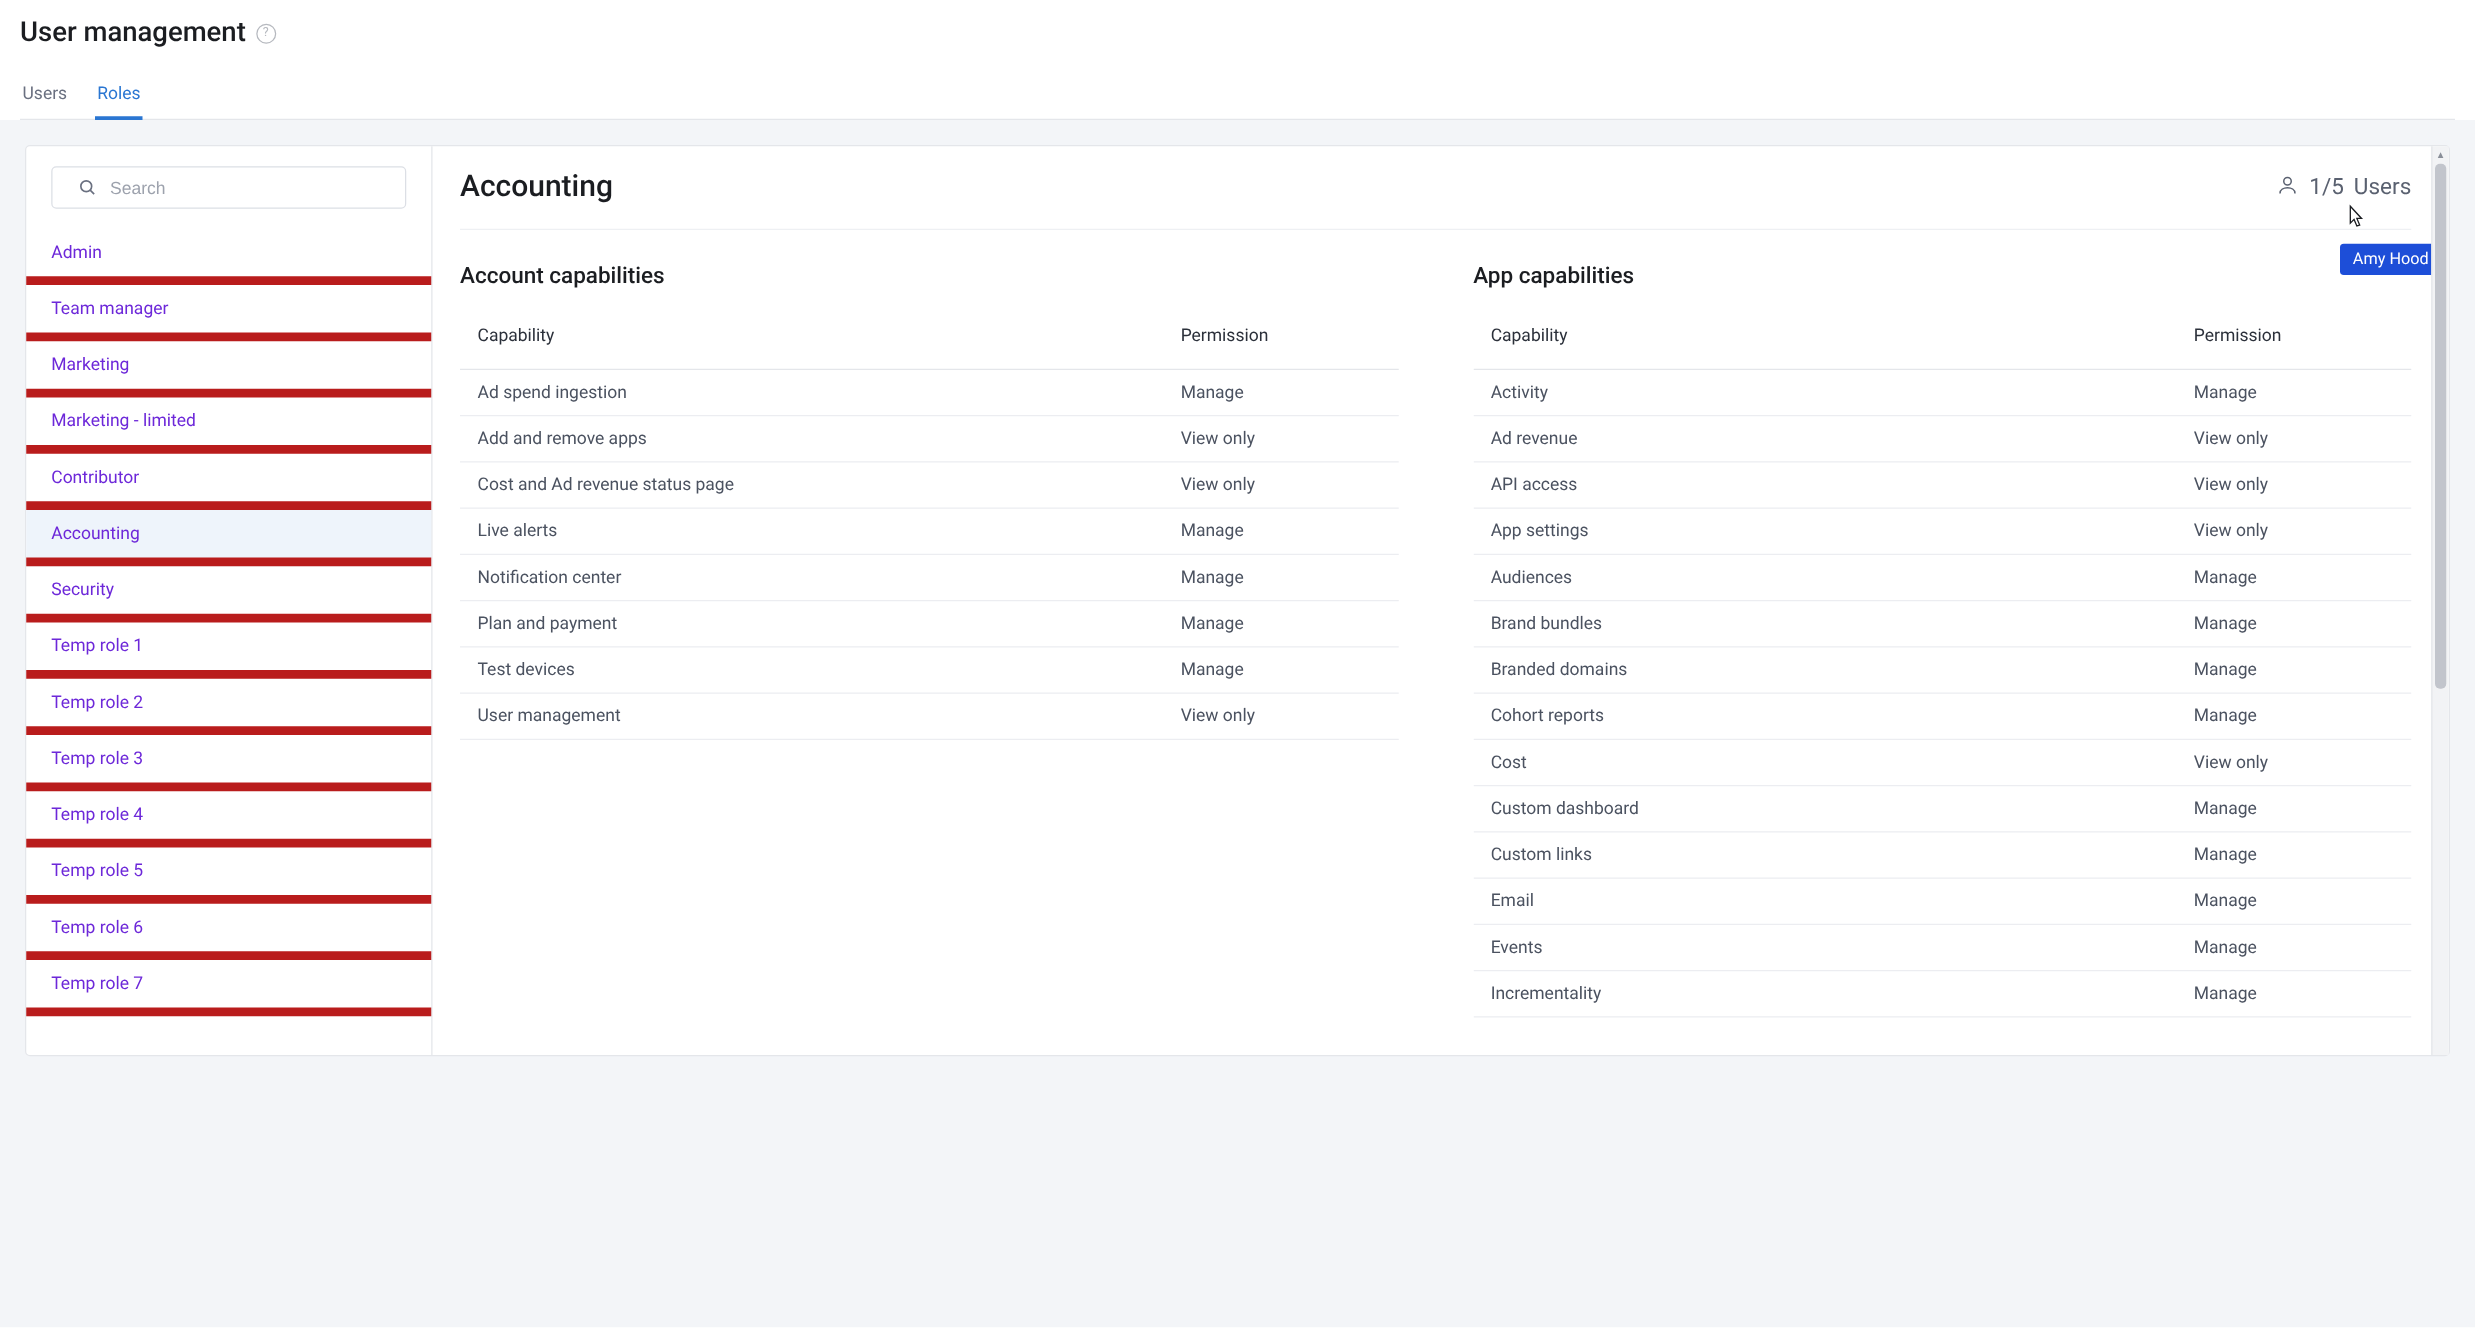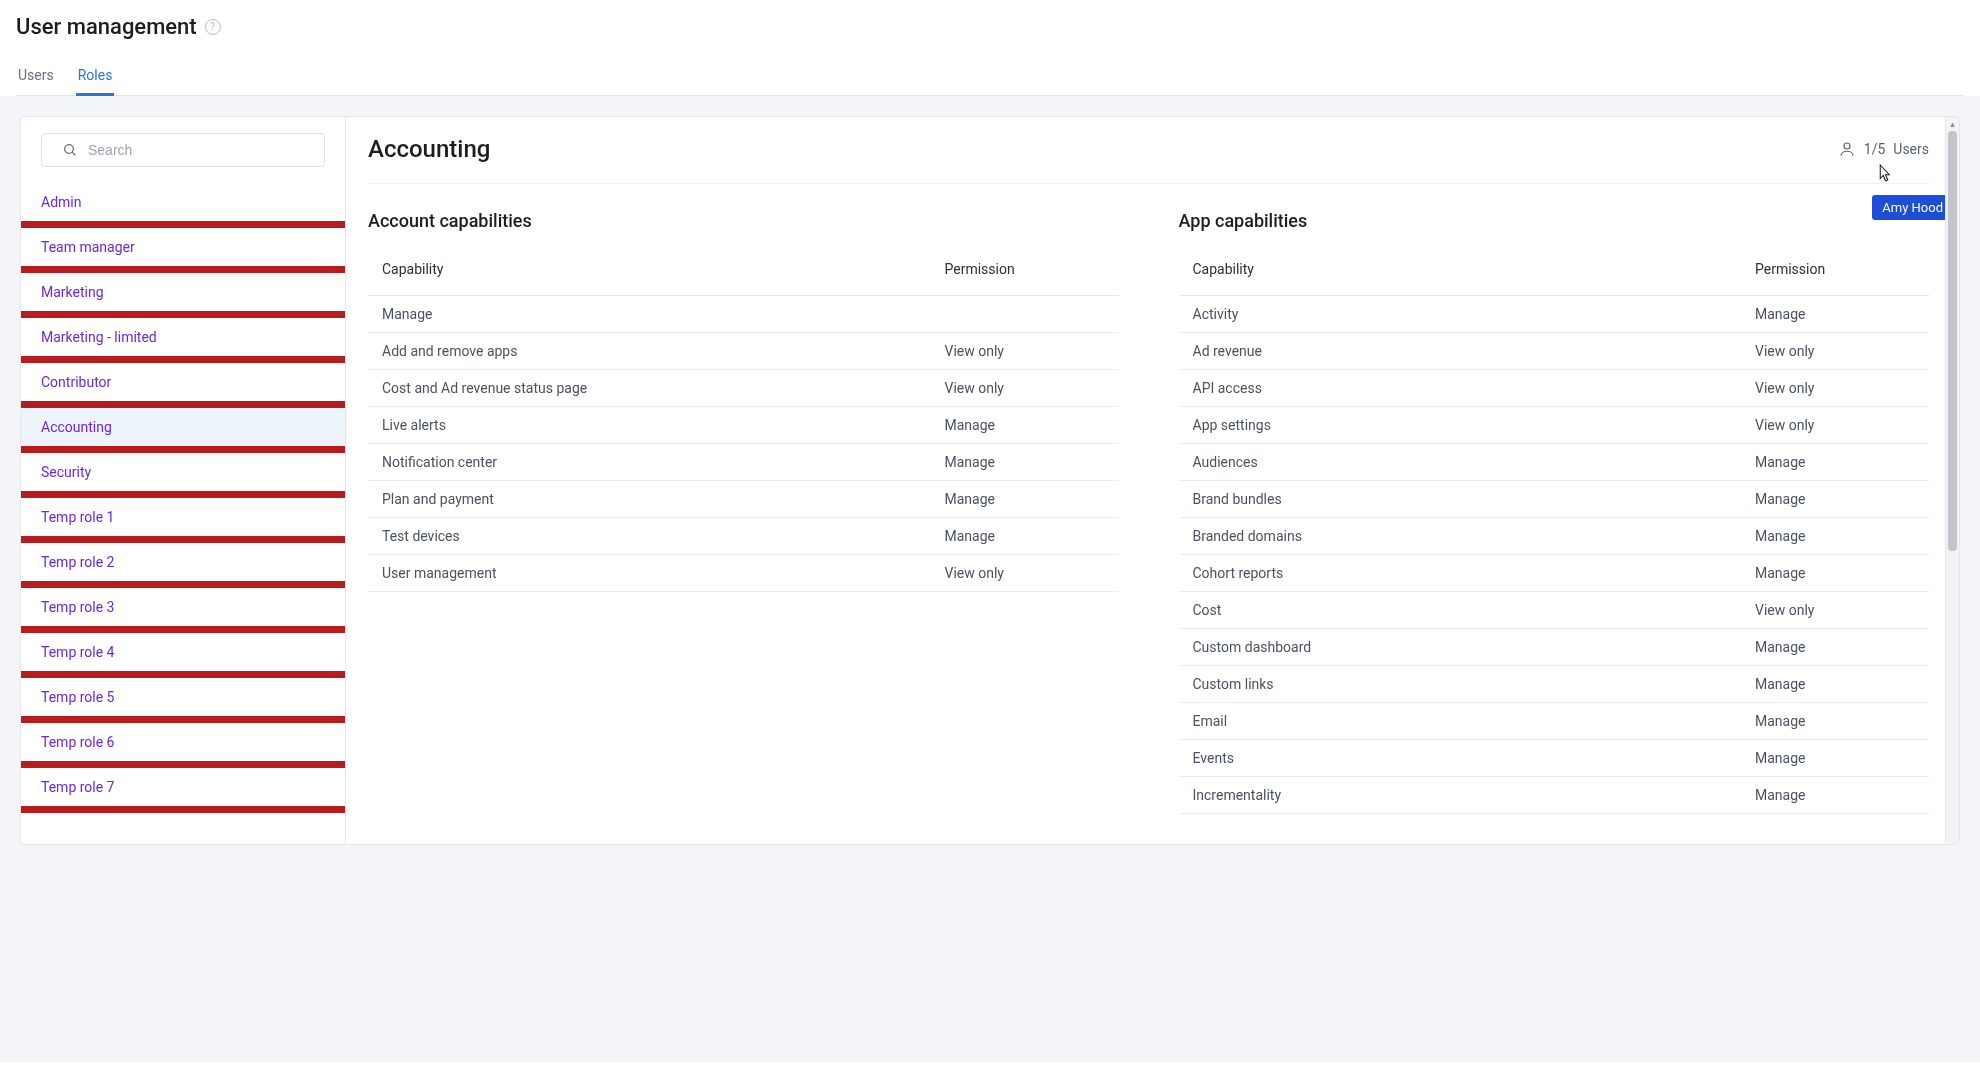--- a/index.html
+++ b/index.html
@@ -130,24 +130,23 @@
     padding-bottom: 20px;
     border-bottom: 1px solid #eef0f3;
   }
   .role-title {
     font-size: 24px;
     font-weight: 500;
     color: #1b1d21;
   }
   .users-count {
     display: flex;
-    align-items: center;
     gap: 8px;
     color: #5a6170;
-    font-size: 14px;
+    font-size: 18px;
     cursor: pointer;
   }
   .user-icon-svg {
     width: 18px; height: 18px;
     fill: none;
     stroke: #5a6170;
     stroke-width: 1.6;
   }
 
   .caps-row {
@@ -306,20 +305,21 @@
       <div class="caps-row">
         <div class="caps-col">
           <div class="caps-heading">Account capabilities</div>
           <div class="caps-table">
             <div class="caps-table-head">
               <span>Capability</span>
               <span>Permission</span>
             </div>
             <div id="account-caps-body">
                 <div class="caps-table-row">
+                  <span>Ad spend ingestion</span>
                   <span>Manage</span>
                 </div>
                 <div class="caps-table-row">
                   <span>Add and remove apps</span>
                   <span>View only</span>
                 </div>
                 <div class="caps-table-row">
                   <span>Cost and Ad revenue status page</span>
                   <span>View only</span>
                 </div>

